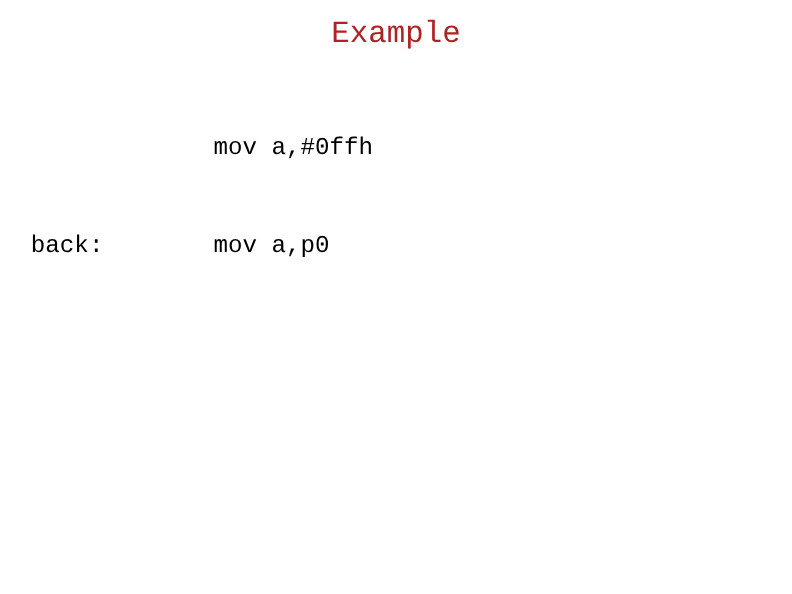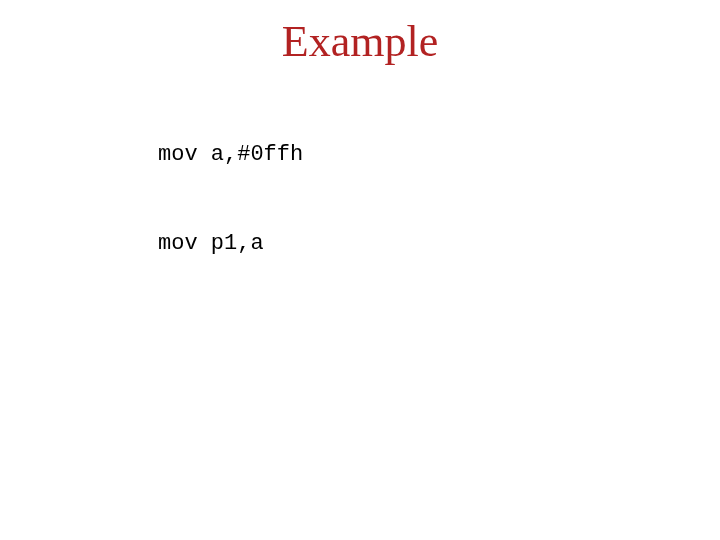--- a/index.html
+++ b/index.html
@@ -11,43 +11,43 @@
     overflow: hidden;
   }
   .slide {
     position: relative;
     width: 720px;
     height: 540px;
     box-sizing: border-box;
     padding: 12px 28px;
   }
   .title {
-    font-family: Liberation Serif, serif;
-    font-size: 44px;
+    font-family: Liberation Mono, monospace;
+    font-size: 28px;
     color: #b22222; 
     text-align: center;
     margin: 4px 0 14px 0;
   }
   .code {
     font-family: "Courier New", Courier, monospace;
     font-size: 22px;
     line-height: 1.35;
     color: #000000;
     white-space: pre;
   }
   .row { white-space: pre; }
   .lbl { display: inline-block; width: 130px; vertical-align: top; white-space: pre; }
-  .ins { display: inline-block; width: 340px; vertical-align: top; white-space: pre; }
+  .ins { display: inline-block; width: 340px; vertical-align: top; white-space: pre; margin-left: 36px; }
 </style>
 </head>
 <body>
 
 <div class="slide">
 
   <div class="title">Example</div>
 
   <div class="code">
     <div class="row"><span class="lbl"></span><span class="ins">mov a,#0ffh</span></div>
-    <div class="row"><span class="lbl"></span><span class="ins">mov p1,a</span></div>
+    <div class="row"><span class="lbl">back:</span><span class="ins">mov a,p0</span></div>
     
   </div>
 
 </div>
 
 </body></html>

